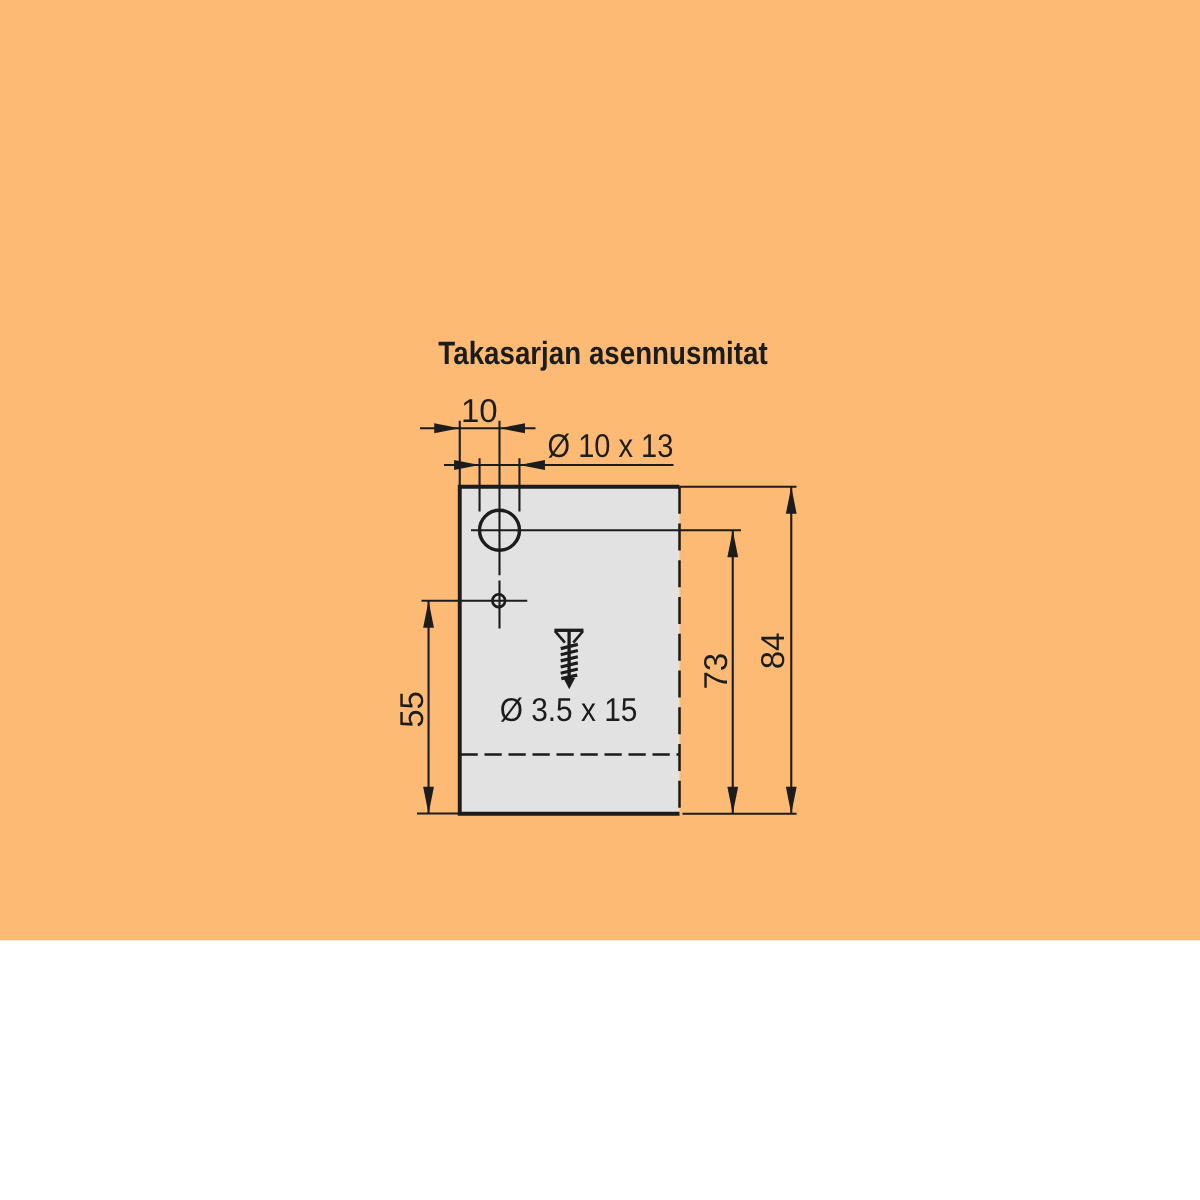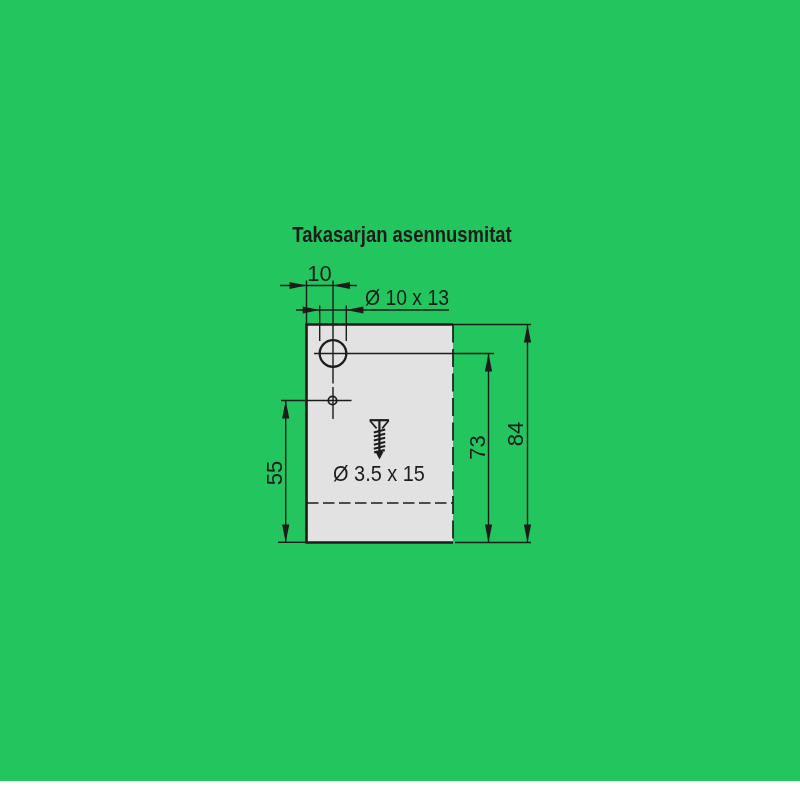--- a/index.html
+++ b/index.html
@@ -1,16 +1,16 @@
 <!DOCTYPE html>
 <html><head>
 <meta charset="utf-8">
 <style>
   html,body{margin:0;padding:0;background:#ffffff;}
-  .page{position:relative;width:800px;height:781px;background:#22c55e;overflow:hidden;}
+  .page{position:relative;width:800px;height:627px;background:#fdba74;overflow:hidden;}
   svg{position:absolute;left:0;top:0;}
   text{font-family:"Liberation Sans", sans-serif;fill:#1c1c1c;}
 </style>
 </head>
 <body>
 <div class="page">
 <svg width="800" height="800" viewBox="0 0 800 800">
 
   <g>
     <text x="402" y="242" font-size="21.5" font-weight="bold" text-anchor="middle" transform="translate(402,0.5) scale(0.86,1) translate(-402,0)">Takasarjan asennusmitat</text>

